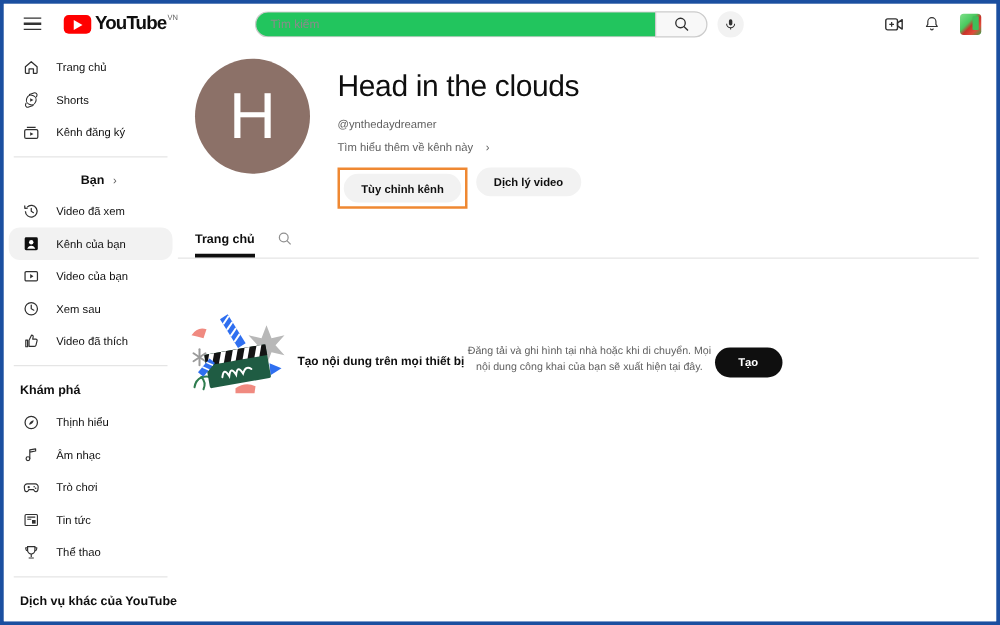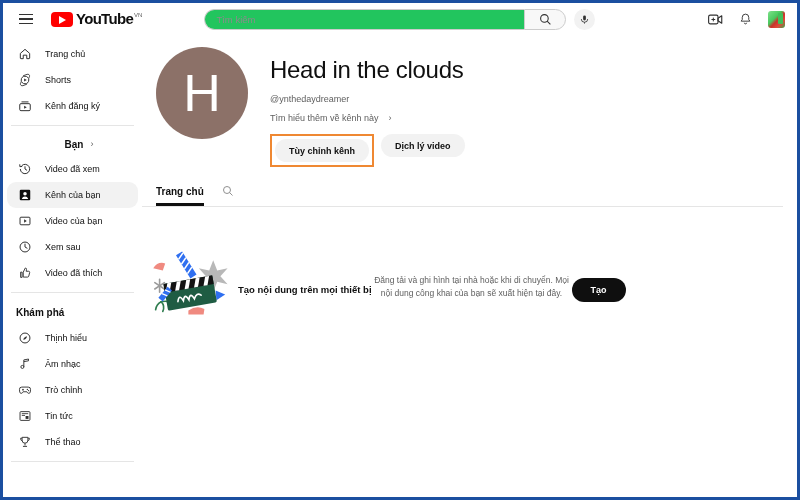--- a/index.html
+++ b/index.html
@@ -407,21 +407,21 @@
     <div class="sb-item">
       <span class="sb-ico">
         <svg width="14" height="14" viewBox="0 0 24 24">
           <path d="M6.5 7h11a4 4 0 0 1 4 4.3l-.4 4c-.3 2.6-3.5 3.3-4.9 1.2l-1-1.5H8.8l-1 1.5c-1.4 2.1-4.6 1.4-4.9-1.2l-.4-4A4 4 0 0 1 6.5 7z" fill="none" stroke="#303030" stroke-width="1.6"></path>
           <line x1="7" y1="11.5" x2="10" y2="11.5" stroke="#303030" stroke-width="1.5"></line>
           <line x1="8.5" y1="10" x2="8.5" y2="13" stroke="#303030" stroke-width="1.5"></line>
           <circle cx="16" cy="11" r="1.1" fill="#303030"></circle>
           <circle cx="18" cy="13" r="1.1" fill="#303030"></circle>
         </svg>
       </span>
-      <span class="sb-label">Trò chỉnh</span>
+      <span class="sb-label">Trò chơi</span>
     </div>
 
     <div class="sb-item">
       <span class="sb-ico">
         <svg width="14" height="14" viewBox="0 0 24 24">
           <rect x="3.5" y="4.5" width="17" height="15" rx="1.5" fill="none" stroke="#303030" stroke-width="1.6"></rect>
           <line x1="6.5" y1="8" x2="17.5" y2="8" stroke="#303030" stroke-width="1.5"></line>
           <line x1="6.5" y1="11" x2="12" y2="11" stroke="#303030" stroke-width="1.5"></line>
           <rect x="13" y="12" width="5" height="5" fill="#303030"></rect>
         </svg>
@@ -436,20 +436,23 @@
           <path d="M7 5.5H4.5v1.5A3.5 3.5 0 0 0 7.4 10M17 5.5h2.5V7a3.5 3.5 0 0 1-2.9 3" fill="none" stroke="#303030" stroke-width="1.5"></path>
           <line x1="12" y1="14" x2="12" y2="18" stroke="#303030" stroke-width="1.6"></line>
           <line x1="8.5" y1="19.5" x2="15.5" y2="19.5" stroke="#303030" stroke-width="1.6"></line>
         </svg>
       </span>
       <span class="sb-label">Thể thao</span>
     </div>
 
     <div class="sb-div"></div>
 
+    <div class="sb-sect">
+      <span>Dịch vụ khác của YouTube</span>
+    </div>
 
     <div class="sb-item">
       <span class="sb-ico">
         
       </span>
 
     </div>
 
   </div>
 

